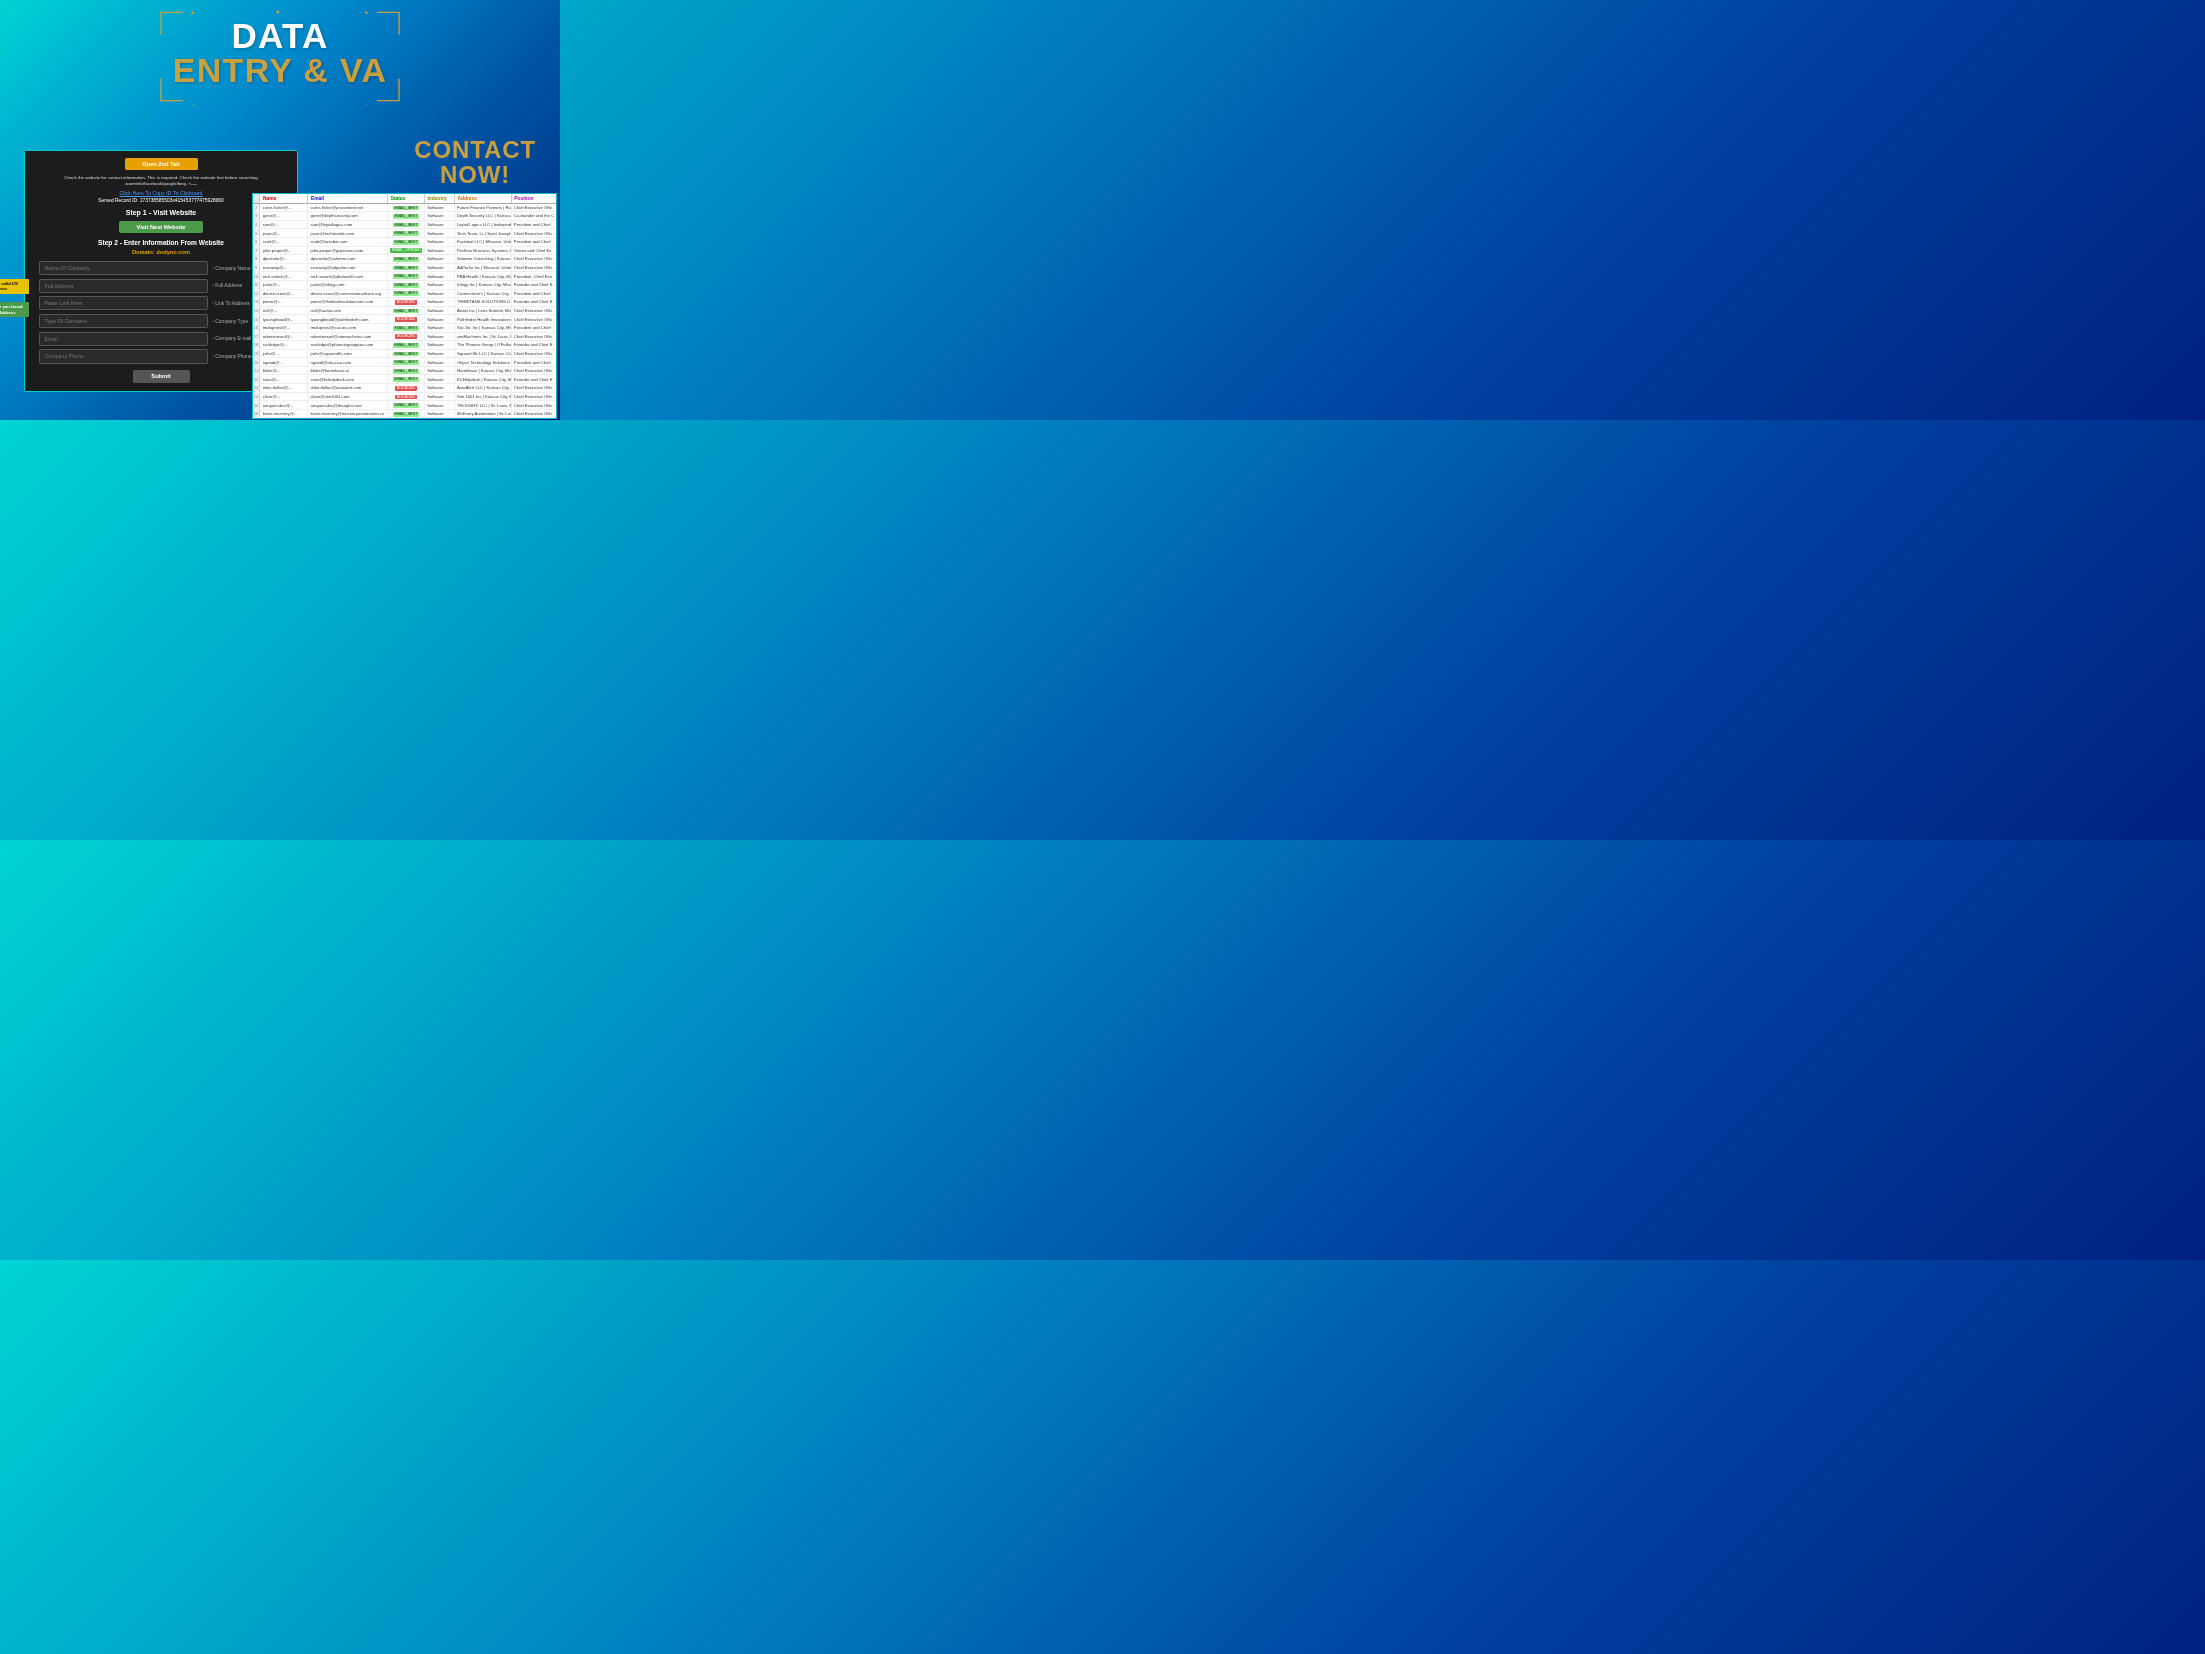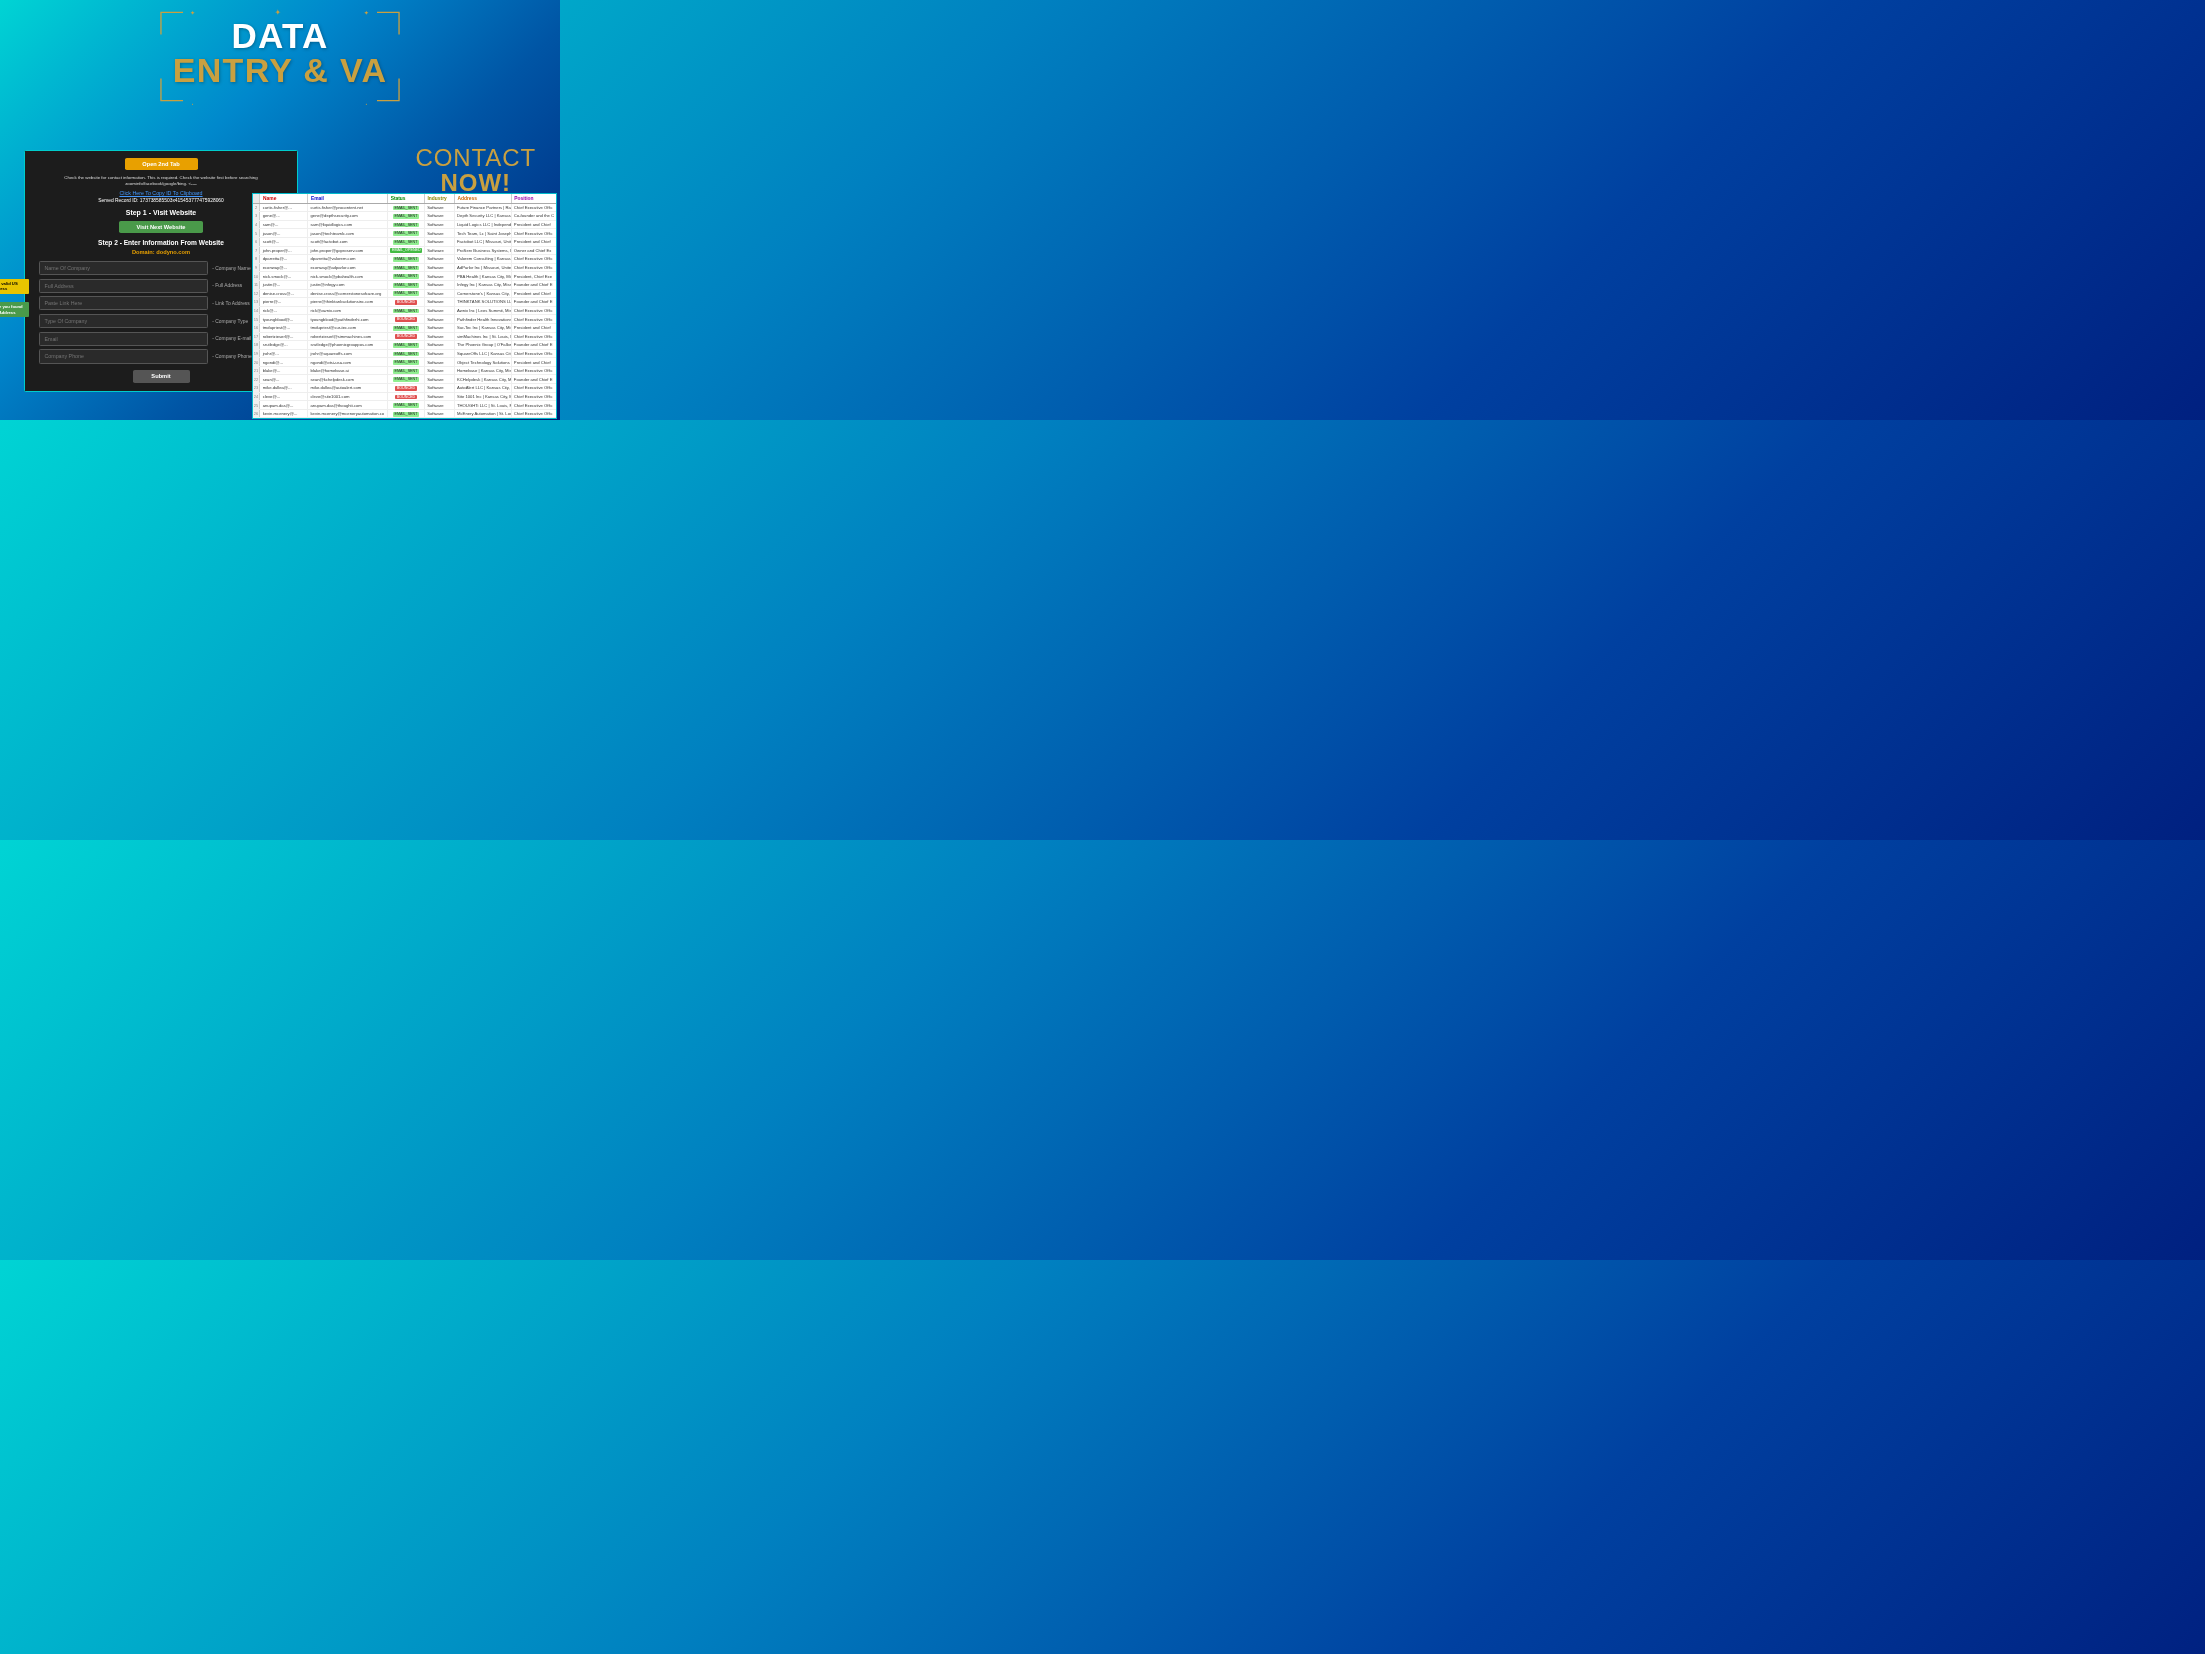--- a/index.html
+++ b/index.html
@@ -35,21 +35,21 @@
   <text x="82" y="16" text-anchor="middle" fill="#c9a040" font-size="14">✦</text>
   <text x="476" y="16" text-anchor="middle" fill="#c9a040" font-size="14">✦</text>
 </svg>
 
 <div style="position:absolute;top:17.6px;left:50%;transform:translateX(-50%);text-align:center;z-index:10;width:265px;">
   <div style="font-size:35px;font-weight:900;color:#ffffff;text-transform:uppercase;letter-spacing:1.3px;line-height:1;text-shadow:0.9px 0.9px 3.5px rgba(0,0,0,0.3);">DATA</div>
   <div style="font-size:34px;font-weight:900;color:#c9a040;text-transform:uppercase;letter-spacing:1.3px;line-height:1;text-shadow:0.9px 0.9px 3.5px rgba(0,0,0,0.3);">ENTRY &amp; VA</div>
 </div>
 
 <div style="position:absolute;right:24px;top:137px;text-align:center;z-index:10;">
-  <div style="font-size:24px;font-weight:400;color:#c9a040;text-transform:uppercase;letter-spacing:0.9px;line-height:1.05;margin-top:8px;">CONTACT</div>
+  <div style="font-size:24px;font-weight:700;color:#c9a040;text-transform:uppercase;letter-spacing:0.9px;line-height:1.05;">CONTACT</div>
   <div style="font-size:24px;font-weight:900;color:#c9a040;text-transform:uppercase;letter-spacing:0.9px;line-height:1.05;">NOW!</div>
 </div>
 
 <div style="position:absolute;left:24px;top:150px;width:274px;background:#1c1c1c;border:0.9px solid #00cccc;border-radius:1.3px;padding:7px 9.7px 8px;z-index:20;">
 
   <button style="display:block;margin:0 auto 4.4px;background:#e8a000;color:white;border:none;border-radius:1.8px;padding:3.1px 8.8px;font-size:5.7px;font-weight:bold;cursor:pointer;width:73px;">Open 2nd Tab</button>
 
   <div style="color:#ddd;font-size:4.4px;text-align:center;margin-bottom:3.5px;line-height:1.4;">Check the website for contact information. This is required. Check the website first before searching zoominfo/facebook/google/bing. &lt;----</div>
 
   <a style="display:block;text-align:center;color:#4499ff;font-size:5.3px;text-decoration:underline;margin-bottom:1.8px;cursor:pointer;">Click Here To Copy ID To Clipboard</a>

